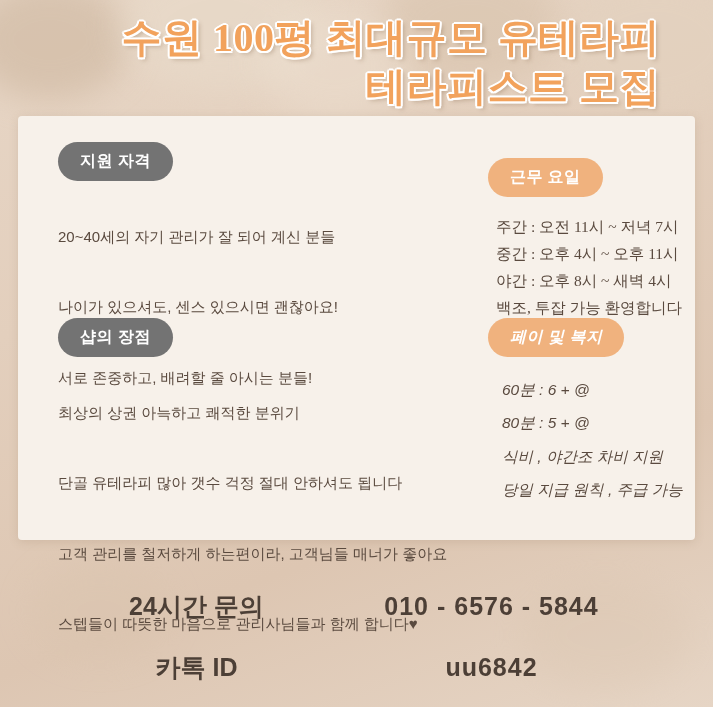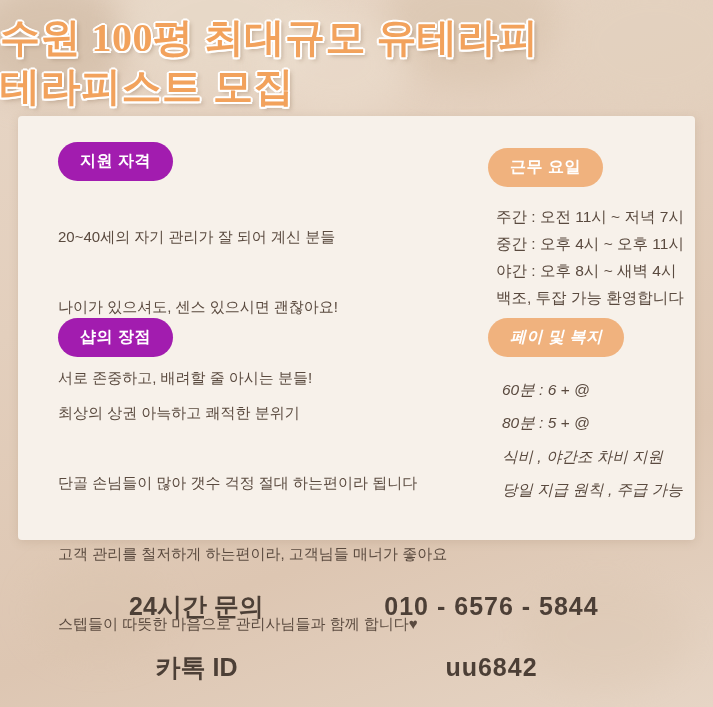--- a/index.html
+++ b/index.html
@@ -34,21 +34,21 @@
   .blob.b4 { width: 190px; height: 140px; left: 560px; top: -25px; background: #e3d2bf; }
   .blob.b5 { width: 150px; height: 110px; left: 260px; top: 10px; background: #efe3d4; opacity: .4; }
   .blob.b6 { width: 140px; height: 100px; left: 30px; top: 560px; background: #d9c4ae; opacity: .35; }
   .blob.b7 { width: 170px; height: 110px; left: 520px; top: 580px; background: #d9c4ae; opacity: .3; }
 
   .title-block {
     position: absolute;
     top: 14px;
     left: 0;
     width: 660px;
-    text-align: left;
+    text-align: right;
     z-index: 4;
   }
   .title-line {
     font-family: "Liberation Serif", serif;
     font-size: 40px;
     font-weight: bold;
     color: #f2a25c;
     letter-spacing: 0.5px;
     line-height: 1.22;
     text-shadow:
@@ -64,38 +64,38 @@
     width: 677px;
     height: 424px;
     background: #f7f1ea;
     border-radius: 4px;
     box-shadow: 0 2px 10px rgba(140,110,85,0.18);
     z-index: 3;
   }
 
   .pill {
     display: inline-block;
-    background: #a21caf;
+    background: #737373;
     color: #ffffff;
     font-size: 16px;
     font-weight: bold;
     border-radius: 22px;
     padding: 9px 22px;
     letter-spacing: 0.5px;
     white-space: nowrap;
   }
   .pill.peach {
     background: #f0b27e;
   }
 
   .sec {
     position: absolute;
   }
   .sec-left-1 { left: 40px; top: 26px; }
-  .sec-right-1 { left: 470px; top: 32px; }
+  .sec-right-1 { left: 470px; top: 42px; font-family: Liberation Serif, serif; }
   .sec-left-2 { left: 40px; top: 202px; }
   .sec-right-2 { left: 470px; top: 202px; font-style: italic; }
 
   .lines {
     margin-top: 16px;
   }
   .line {
     color: #5a4a3f;
     font-size: 15px;
     line-height: 1.95;
@@ -183,21 +183,21 @@
         <div class="line tight">중간 : 오후 4시 ~  오후 11시</div>
         <div class="line tight">야간 : 오후 8시 ~ 새벽 4시</div>
         <div class="line tight">백조, 투잡 가능 환영합니다</div>
       </div>
     </div>
 
     <div class="sec sec-left-2">
       <div class="pill">샵의 장점</div>
       <div class="lines left-lines">
         <div class="line">최상의 상권 아늑하고 쾌적한 분위기</div>
-        <div class="line">단골 손님들이 많아 갯수 걱정 절대 하는편이라 됩니다</div>
+        <div class="line">단골 유테라피 많아 갯수 걱정 절대 안하셔도 됩니다</div>
         <div class="line">고객 관리를 철저하게 하는편이라, 고객님들 매너가 좋아요</div>
         <div class="line">스텝들이 따뜻한 마음으로 관리사님들과 함께 합니다♥</div>
       </div>
     </div>
 
     <div class="sec sec-right-2">
       <div class="pill peach">페이 및 복지</div>
       <div class="lines right-lines pay">
         <div class="line">60분 : 6 + @</div>
         <div class="line">80분 : 5 + @</div>

